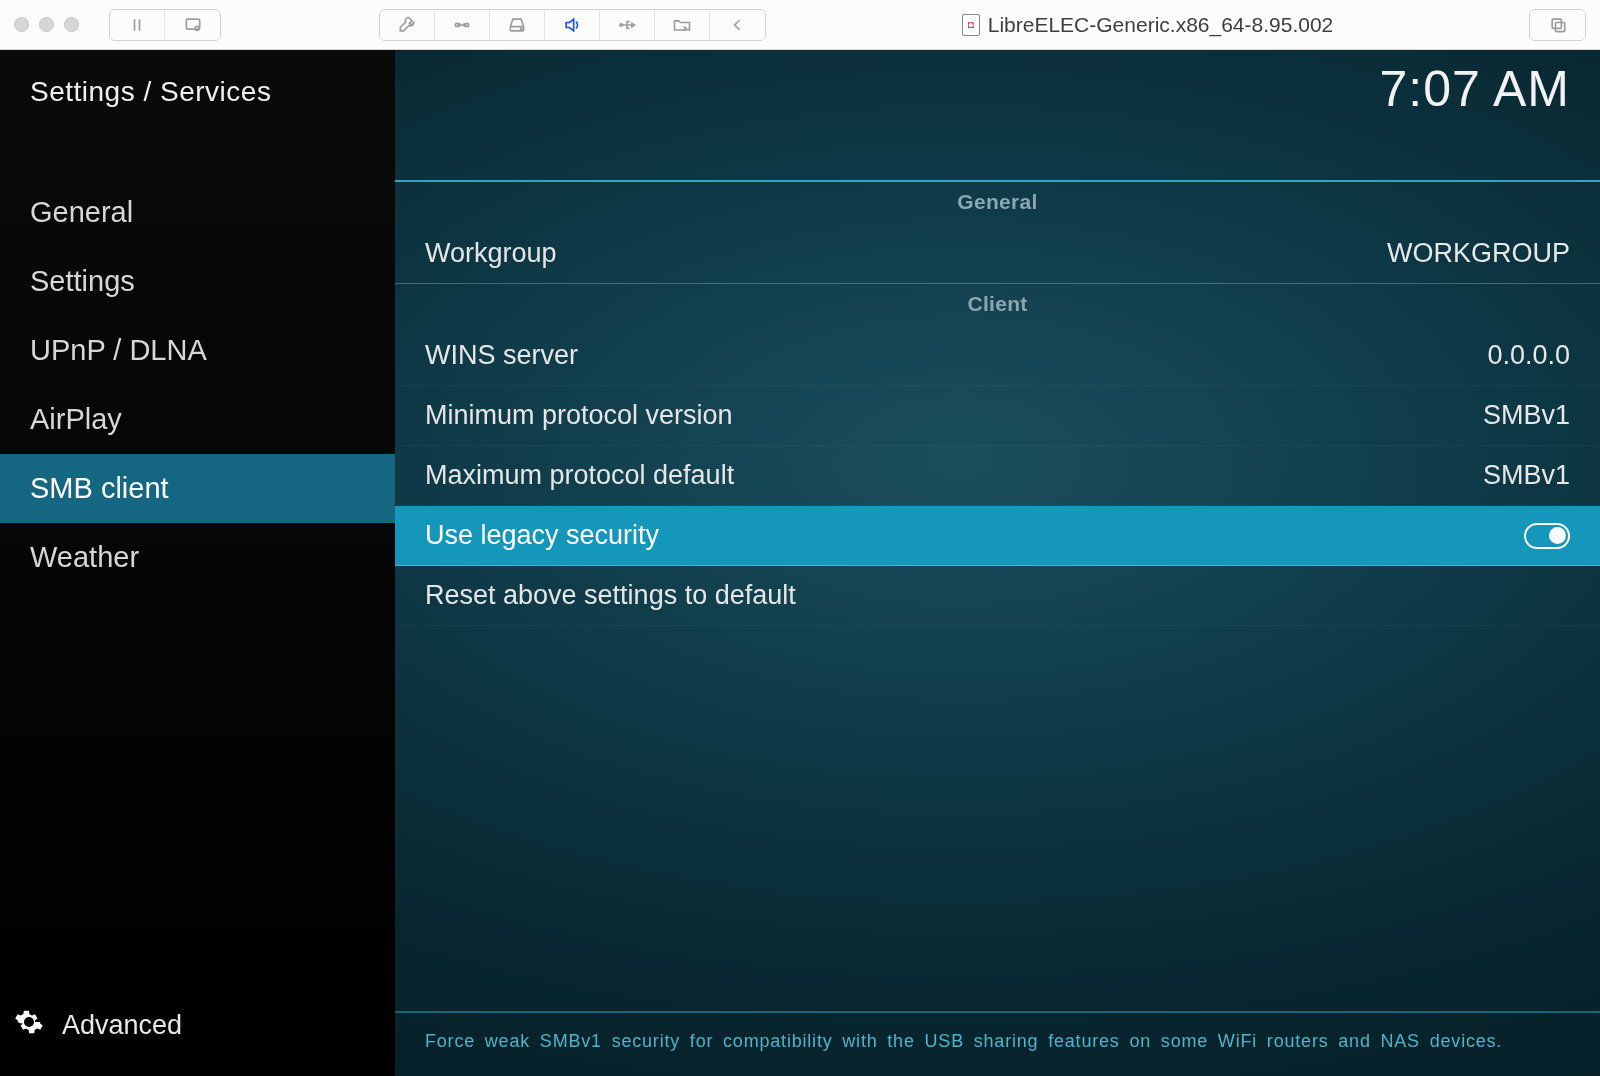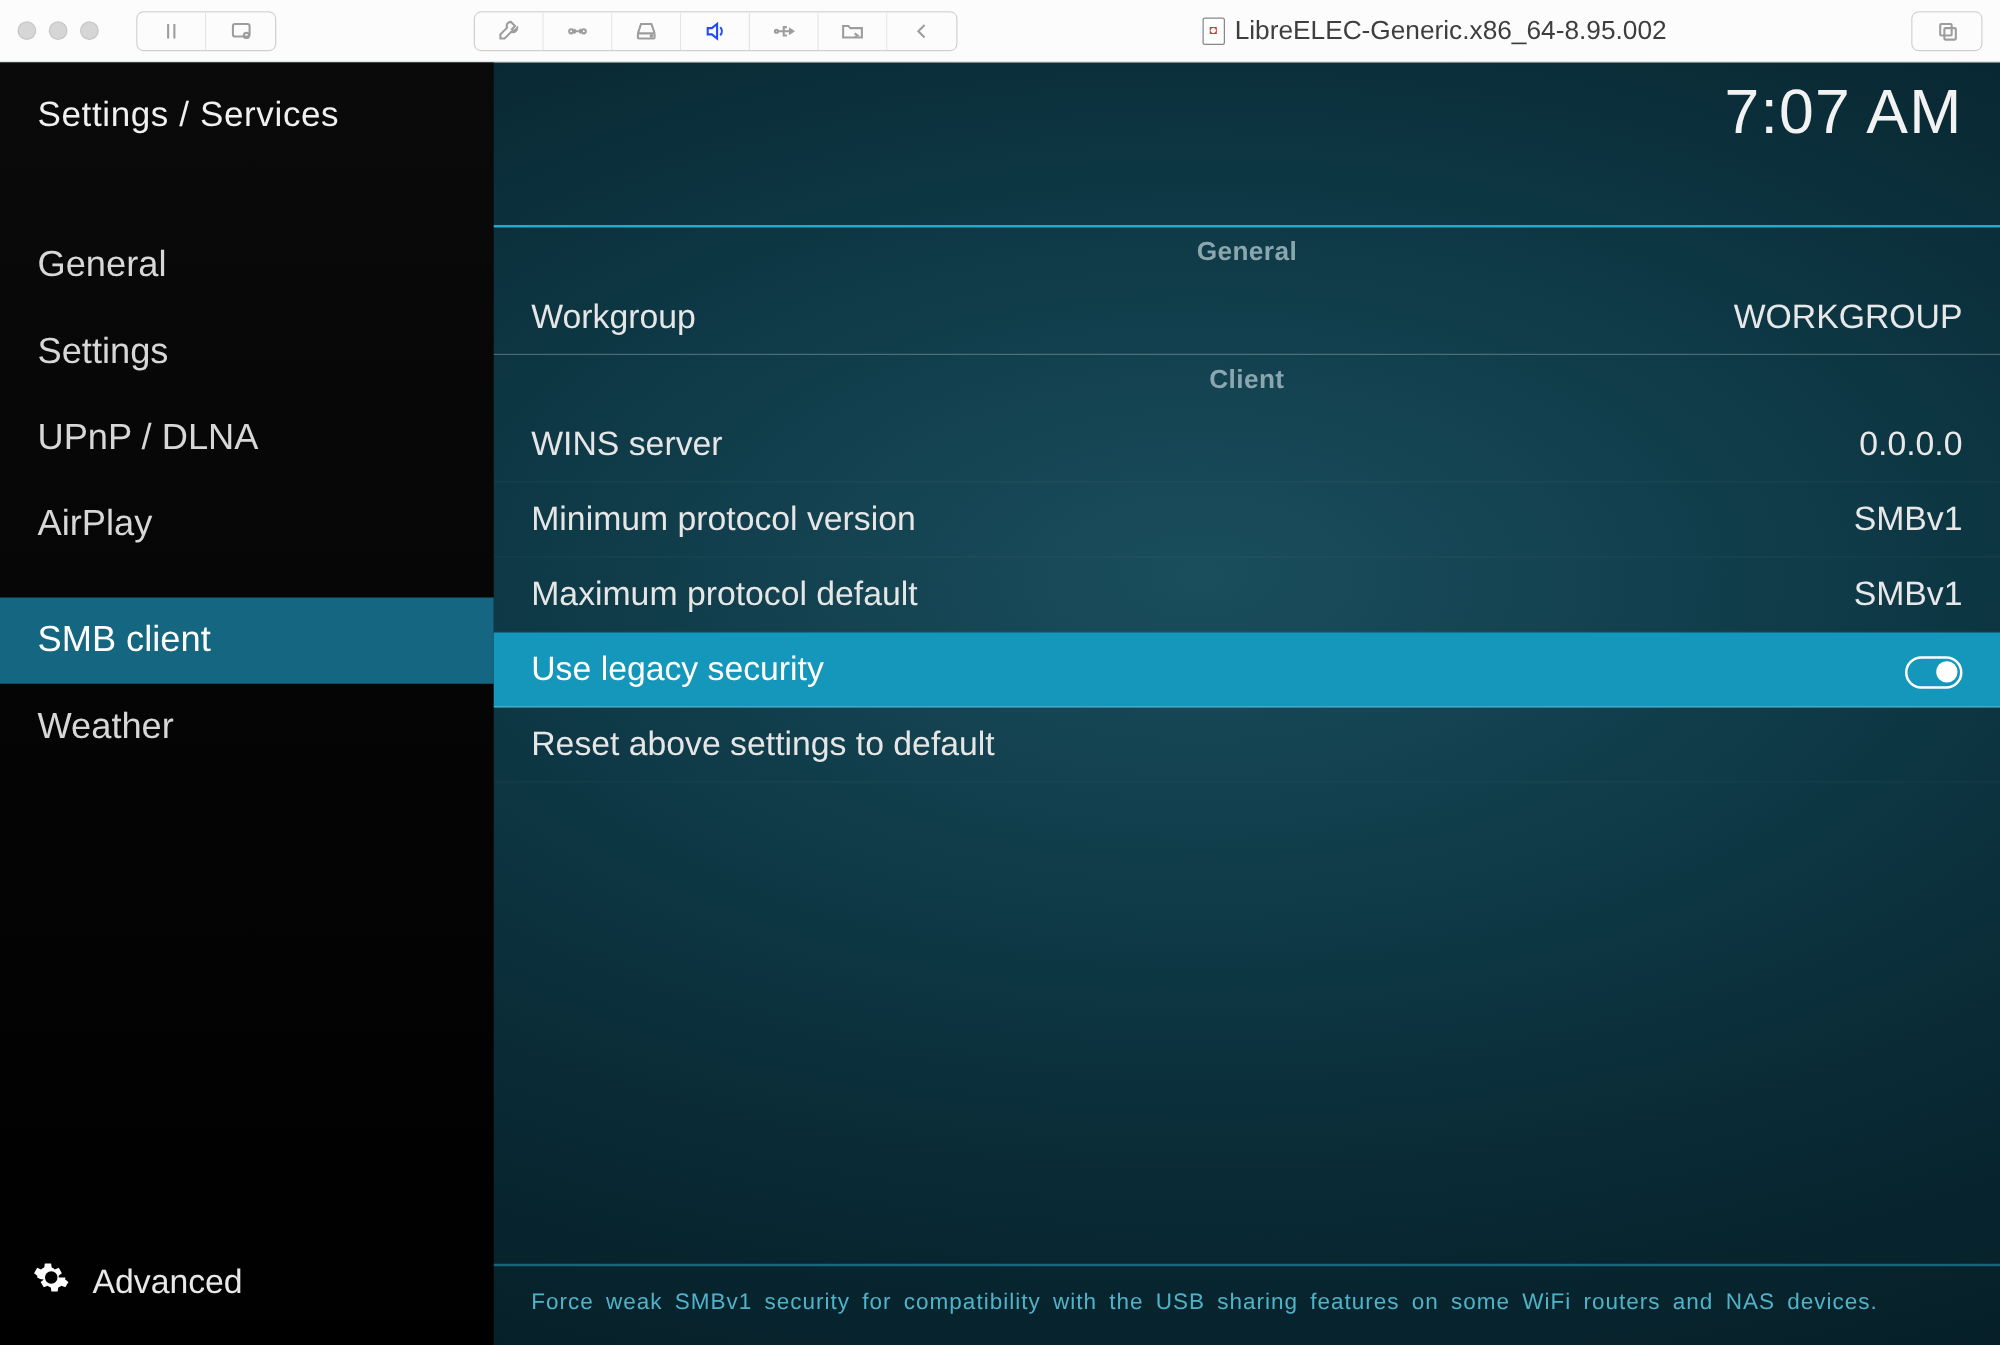--- a/index.html
+++ b/index.html
@@ -65,24 +65,24 @@
     overflow: hidden;
   }
   .side-items { padding-top: 30px; display: flex; flex-direction: column; }
   .side-item {
     padding: 18px 30px;
     font-size: 29px;
     color: #d7d7d7;
     font-weight: 300;
     cursor: pointer;
   }
-  .side-item.selected { background: #146681; color: #ffffff; margin-top: 24px; }
+  .side-item.selected { background: #146681; color: #ffffff; }
   .side-footer {
     position: absolute;
-    bottom: 32px; left: 26px;
+    bottom: 32px; left: 14px;
     display: flex; align-items: center; gap: 18px;
     font-size: 27px; color: #e8e8e8;
   }
   .side-footer svg { width: 30px; height: 30px; fill: #fff; }
 
   .main {
     flex: 1;
     position: relative;
     display: flex;
     flex-direction: column;
@@ -105,21 +105,21 @@
   .section-header {
     text-align: center;
     font-size: 21px;
     color: #8aa6ae;
     padding: 8px 0 10px 0;
     letter-spacing: 0.3px;
     font-weight: 600;
   }
   .row {
     display: flex;
-    align-items: flex-end;
+    align-items: center;
     justify-content: space-between;
     padding: 14px 30px;
     font-size: 27px;
     border-bottom: 1px solid rgba(255,255,255,0.04);
     color: #e6e6e6;
     font-weight: 300;
     gap: 32px;
   }
   .row.divider-after { border-bottom: 1px solid rgba(180,200,210,0.35); }
   .row .val { color: #e8e8e8; }

